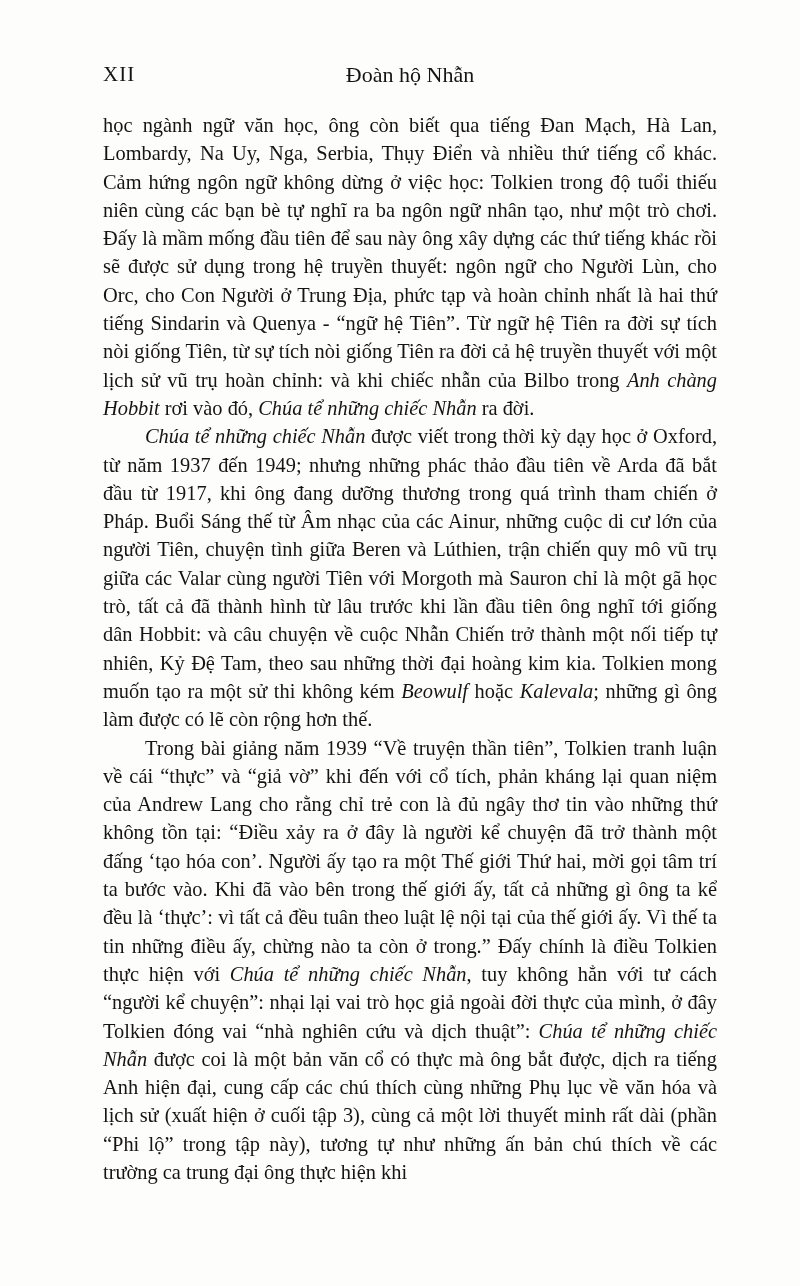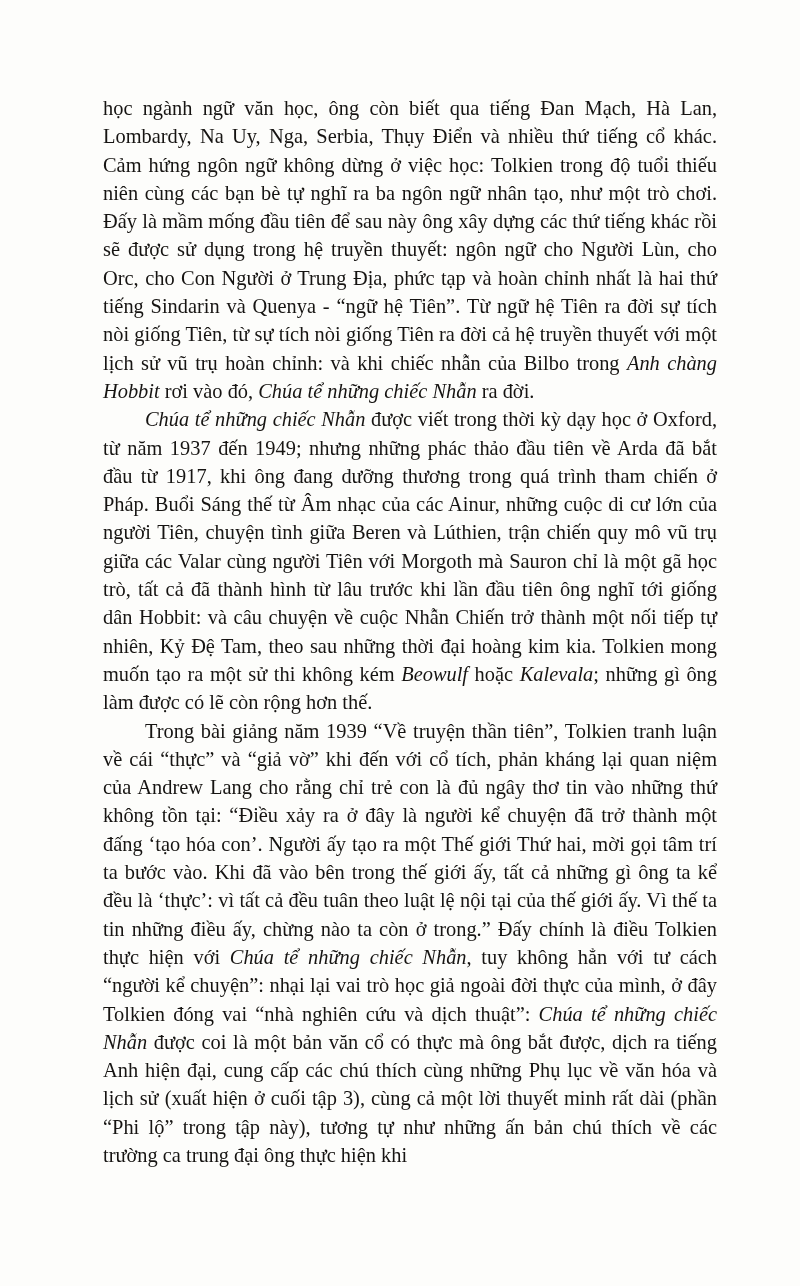--- a/index.html
+++ b/index.html
@@ -31,21 +31,21 @@
     top: 0;
     letter-spacing: 1px;
   }
   .running-title {
     display: block;
     text-align: center;
     font-size: 22px;
   }
   .page-body {
     position: absolute;
-    top: 94px;
+    top: 111px;
     left: 103px;
     width: 614px;
     font-size: 20.4px;
     line-height: 28.3px;
     text-align: justify;
     text-justify: inter-word;
   }
   .para {
     margin: 0;
     padding: 0;
@@ -54,18 +54,22 @@
     text-indent: 42px;
   }
   .italic {
     font-style: italic;
   }
 </style>
 </head>
 <body>
 
 <div class="page">
+  <div class="page-header">
+    <span class="page-number">XII</span>
+    <span class="running-title">Đoàn hộ Nhẫn</span>
+  </div>
   <div class="page-body">
       <p class="para"><span>học ngành ngữ văn học, ông còn biết qua tiếng Đan Mạch, Hà Lan, Lombardy, Na Uy, Nga, Serbia, Thụy Điển và nhiều thứ tiếng cổ khác. Cảm hứng ngôn ngữ không dừng ở việc học: Tolkien trong độ tuổi thiếu niên cùng các bạn bè tự nghĩ ra ba ngôn ngữ nhân tạo, như một trò chơi. Đấy là mầm mống đầu tiên để sau này ông xây dựng các thứ tiếng khác rồi sẽ được sử dụng trong hệ truyền thuyết: ngôn ngữ cho Người Lùn, cho Orc, cho Con Người ở Trung Địa, phức tạp và hoàn chỉnh nhất là hai thứ tiếng Sindarin và Quenya - “ngữ hệ Tiên”. Từ ngữ hệ Tiên ra đời sự tích nòi giống Tiên, từ sự tích nòi giống Tiên ra đời cả hệ truyền thuyết với một lịch sử vũ trụ hoàn chỉnh: và khi chiếc nhẫn của Bilbo trong </span><span class="italic">Anh chàng Hobbit</span><span> rơi vào đó, </span><span class="italic">Chúa tể những chiếc Nhẫn</span><span> ra đời.</span></p>
       <p class="para indent"><span class="italic">Chúa tể những chiếc Nhẫn</span><span> được viết trong thời kỳ dạy học ở Oxford, từ năm 1937 đến 1949; nhưng những phác thảo đầu tiên về Arda đã bắt đầu từ 1917, khi ông đang dưỡng thương trong quá trình tham chiến ở Pháp. Buổi Sáng thế từ Âm nhạc của các Ainur, những cuộc di cư lớn của người Tiên, chuyện tình giữa Beren và Lúthien, trận chiến quy mô vũ trụ giữa các Valar cùng người Tiên với Morgoth mà Sauron chỉ là một gã học trò, tất cả đã thành hình từ lâu trước khi lần đầu tiên ông nghĩ tới giống dân Hobbit: và câu chuyện về cuộc Nhẫn Chiến trở thành một nối tiếp tự nhiên, Kỷ Đệ Tam, theo sau những thời đại hoàng kim kia. Tolkien mong muốn tạo ra một sử thi không kém </span><span class="italic">Beowulf</span><span> hoặc </span><span class="italic">Kalevala</span><span>; những gì ông làm được có lẽ còn rộng hơn thế.</span></p>
       <p class="para indent"><span>Trong bài giảng năm 1939 “Về truyện thần tiên”, Tolkien tranh luận về cái “thực” và “giả vờ” khi đến với cổ tích, phản kháng lại quan niệm của Andrew Lang cho rằng chỉ trẻ con là đủ ngây thơ tin vào những thứ không tồn tại: “Điều xảy ra ở đây là người kể chuyện đã trở thành một đấng ‘tạo hóa con’. Người ấy tạo ra một Thế giới Thứ hai, mời gọi tâm trí ta bước vào. Khi đã vào bên trong thế giới ấy, tất cả những gì ông ta kể đều là ‘thực’: vì tất cả đều tuân theo luật lệ nội tại của thế giới ấy. Vì thế ta tin những điều ấy, chừng nào ta còn ở trong.” Đấy chính là điều Tolkien thực hiện với </span><span class="italic">Chúa tể những chiếc Nhẫn</span><span>, tuy không hẳn với tư cách “người kể chuyện”: nhại lại vai trò học giả ngoài đời thực của mình, ở đây Tolkien đóng vai “nhà nghiên cứu và dịch thuật”: </span><span class="italic">Chúa tể những chiếc Nhẫn</span><span> được coi là một bản văn cổ có thực mà ông bắt được, dịch ra tiếng Anh hiện đại, cung cấp các chú thích cùng những Phụ lục về văn hóa và lịch sử (xuất hiện ở cuối tập 3), cùng cả một lời thuyết minh rất dài (phần “Phi lộ” trong tập này), tương tự như những ấn bản chú thích về các trường ca trung đại ông thực hiện khi</span></p>
     </div>
 </div>
 
 </body></html>

